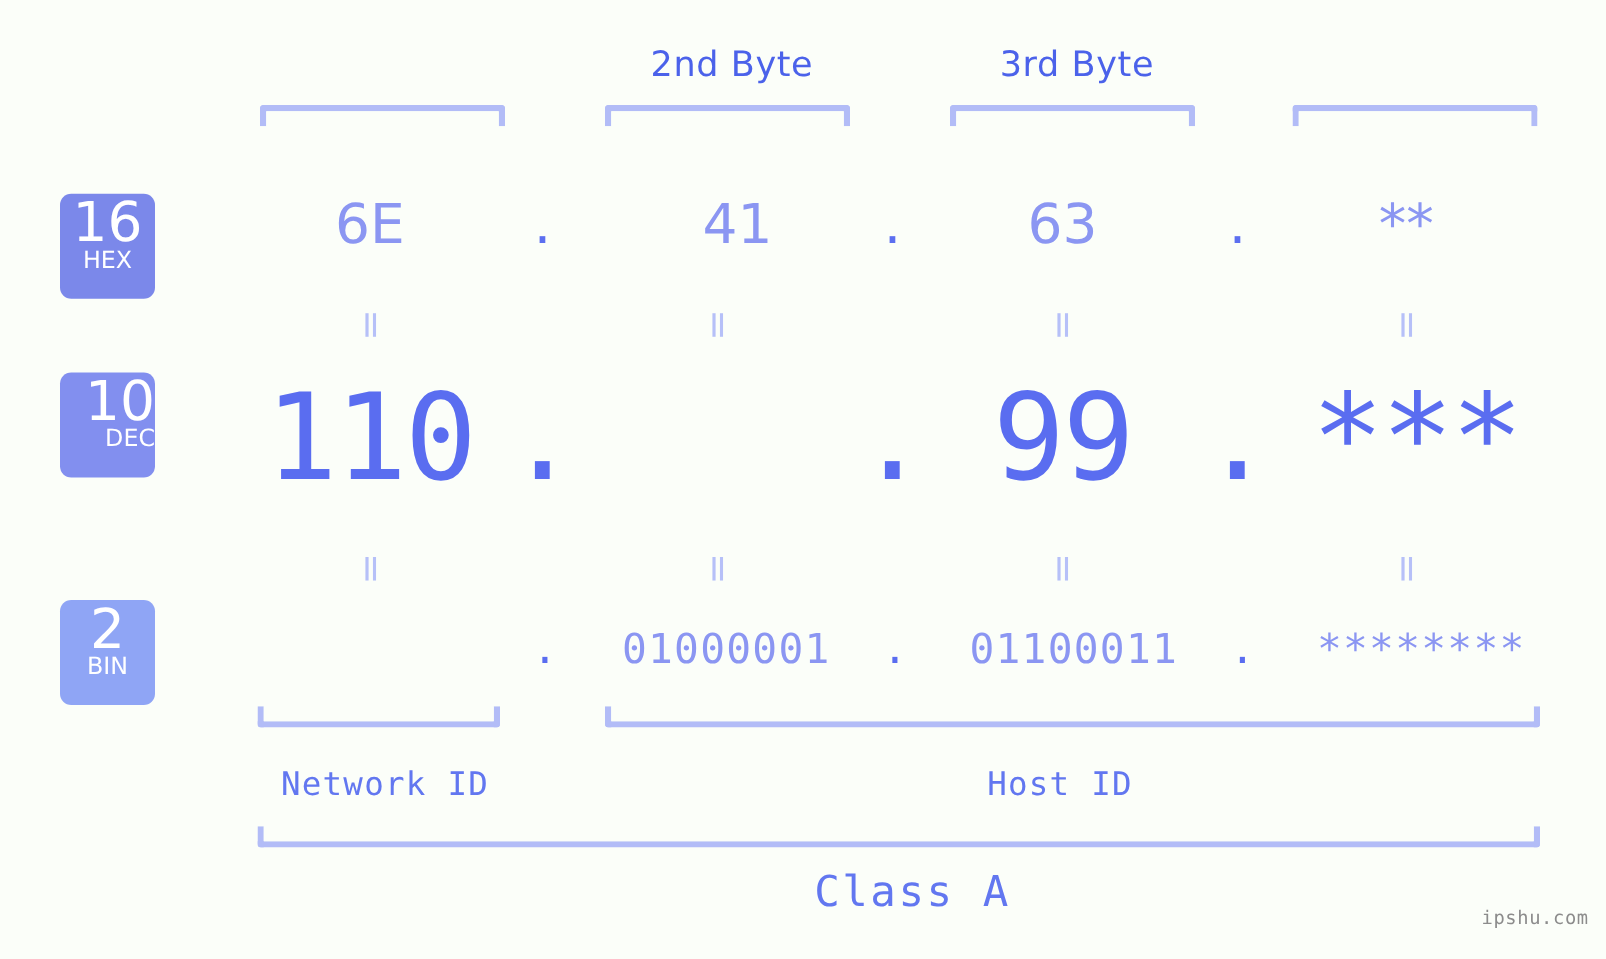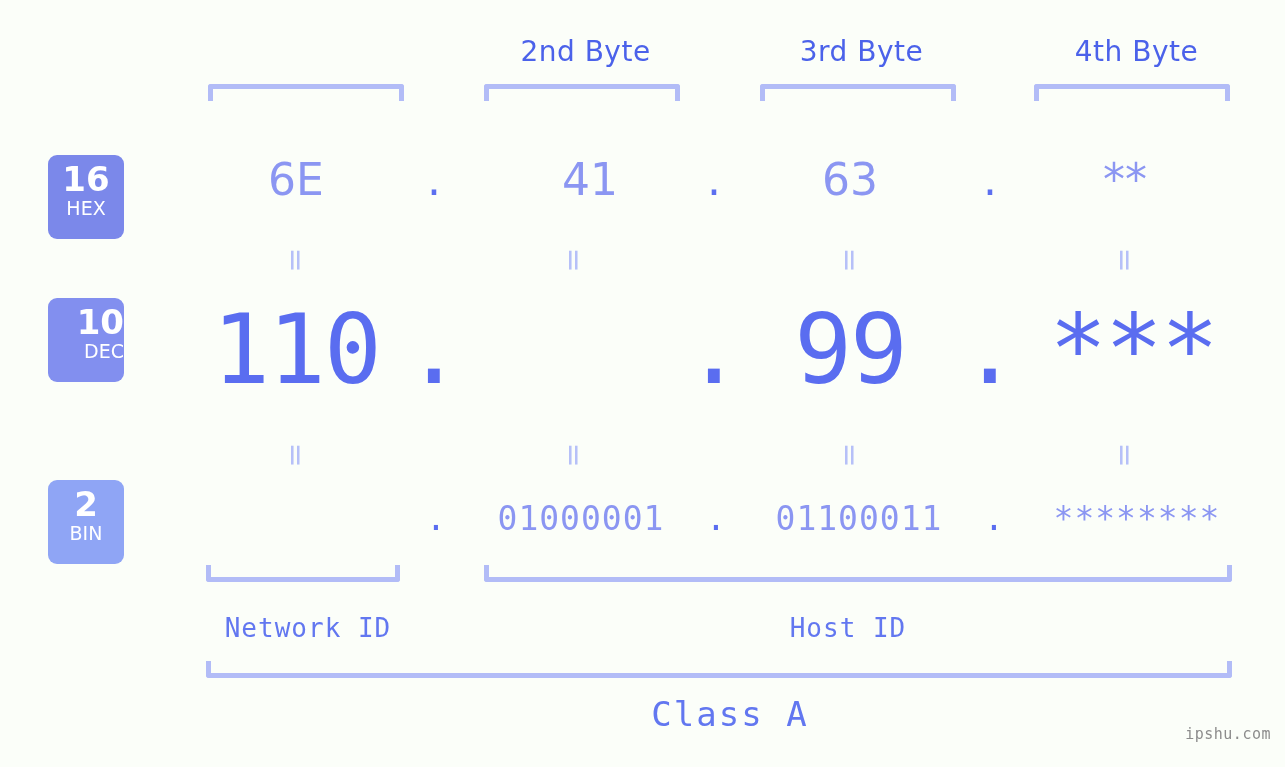--- a/index.html
+++ b/index.html
@@ -61,23 +61,23 @@
     width: 76px;
     border-radius: 9px;
     color: #ffffff;
     text-align: center;
     font-family: "DejaVu Sans", sans-serif;
     box-sizing: border-box;
     padding-top: 6px;
   }
   .badge .num {
     display: block;
-    font-size: 34px;
+    font-size: 44px;
     line-height: 36px;
-    font-weight: 700;
+    font-weight: 400;
   }
   .badge .nm {
     display: block;
     font-size: 19px;
     line-height: 22px;
     font-weight: 400;
   }
 
   
   .cell {
@@ -171,21 +171,20 @@
     letter-spacing: 0.5px;
   }
 </style>
 </head>
 <body>
 
 <div class="stage">
 
   <div class="byte-label" style="left:468px;width:235px;">2nd Byte</div>
   <div class="byte-label" style="left:744px;width:235px;">3rd Byte</div>
-  <div class="byte-label" style="left:1019px;width:235px;">4th Byte</div>
 
   <div class="bracket-down" style="left:208px;top:84px;width:196px;"></div>
   <div class="bracket-down" style="left:484px;top:84px;width:196px;"></div>
   <div class="bracket-down" style="left:760px;top:84px;width:196px;"></div>
   <div class="bracket-down" style="left:1034px;top:84px;width:196px;"></div>
 
   <div class="badge" style="top:155px;height:84px;background:#7b88ea;">
     <span class="num">16</span>
     <span class="nm">HEX</span>
   </div>

